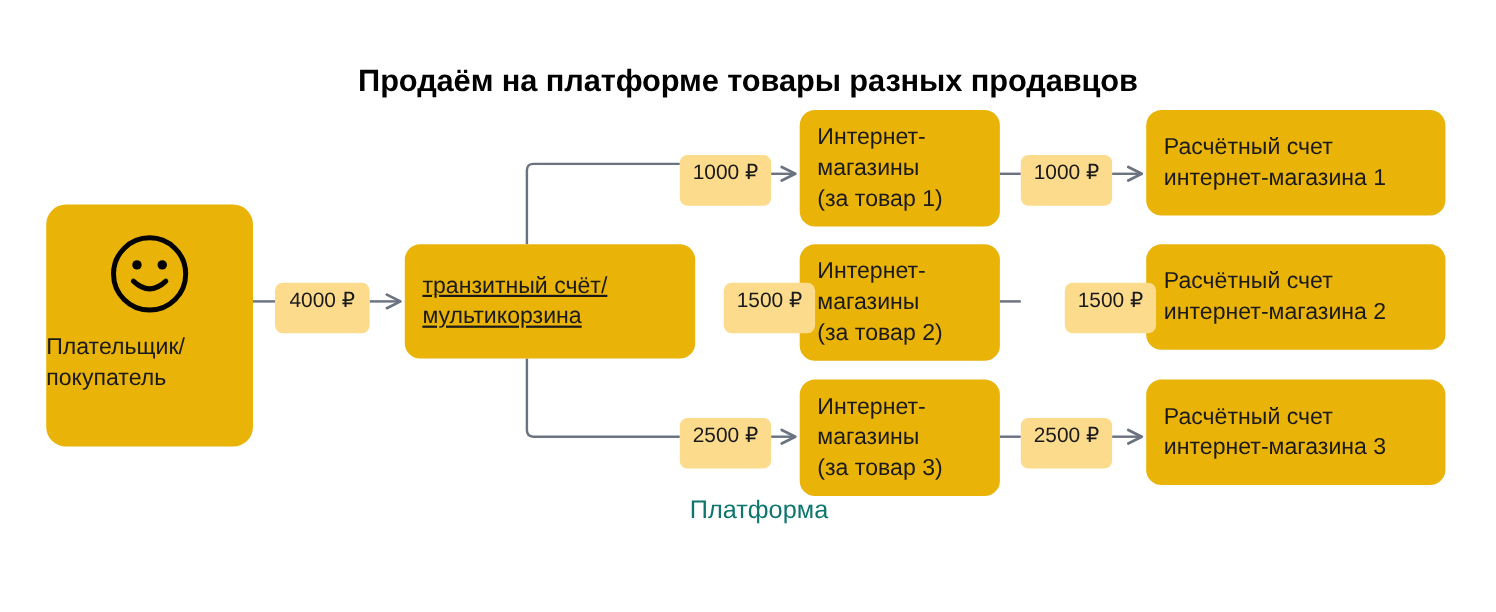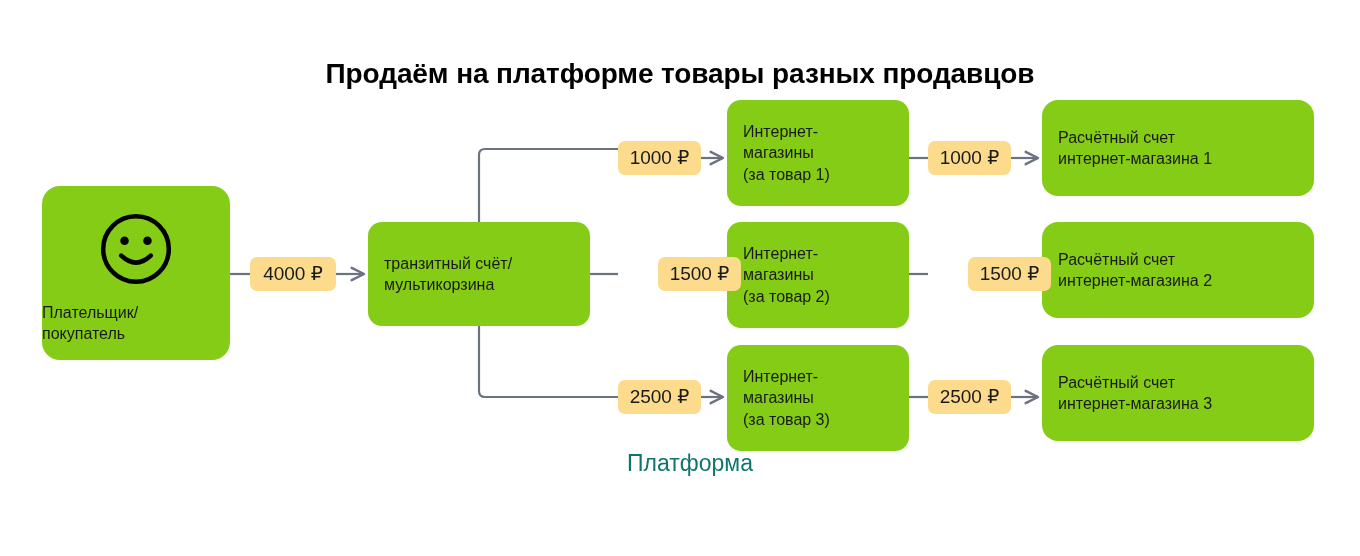--- a/index.html
+++ b/index.html
@@ -40,87 +40,87 @@
     font-size: 28px;
     font-weight: bold;
     color: #000000;
     letter-spacing: -0.1px;
     z-index: 4;
   }
   
   .node {
     position: absolute;
     box-sizing: border-box;
-    background: #84cc16;
+    background: #eab308;
     border-radius: 14px;
     color: #1a1a1a;
-    font-size: 16px;
+    font-size: 21px;
     line-height: 1.32;
     z-index: 3;
     display: flex;
     flex-direction: column;
     justify-content: center;
   }
   .node .node-text {
     padding: 0 16px;
     white-space: pre-line;
   }
   .node-payer {
     left: 42px;
     top: 186px;
     width: 188px;
-    height: 174px;
+    height: 220px;
     border-radius: 18px;
     align-items: center;
     justify-content: flex-start;
     padding-top: 22px;
   }
   .node-payer .node-text {
     text-align: left;
     width: 100%;
     padding: 0 20px;
     margin-top: 12px;
   }
   .smiley-icon {
     width: 82px;
     height: 82px;
     display: block;
   }
   .node-transit {
     left: 368px;
     top: 222px;
-    width: 222px;
+    width: 264px;
     height: 104px;
+    text-decoration: underline;
   }
   .node-shop {
     left: 727px;
     width: 182px;
     height: 106px;
   }
   .node-shop-1 { top: 100px; }
   .node-shop-2 { top: 222px; }
   .node-shop-3 { top: 345px; }
   .node-account {
     left: 1042px;
     width: 272px;
     height: 96px;
-    border-radius: 16px;
   }
   .node-account-1 { top: 100px; }
   .node-account-2 { top: 222px; }
   .node-account-3 { top: 345px; }
   
   .amount-badge {
     position: absolute;
     box-sizing: border-box;
     background: #FCDC8C;
     border-radius: 7px;
     color: #1a1a1a;
     font-size: 19px;
-    height: 34px;
+    height: 46px;
     line-height: 34px;
     text-align: center;
     z-index: 3;
     white-space: nowrap;
   }
   .badge-5000 { left: 250px; top: 257px; width: 86px; }
   .badge-col1 { left: 618px; width: 83px; }
   .badge-col2 { left: 928px; width: 83px; }
   .badge-r1 { top: 141px; }
   .badge-r2 { top: 257px; margin-left: 40px; }

